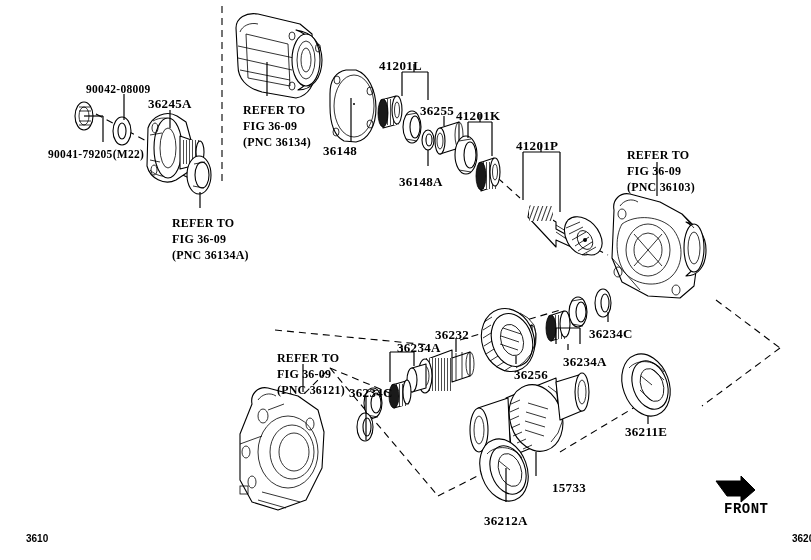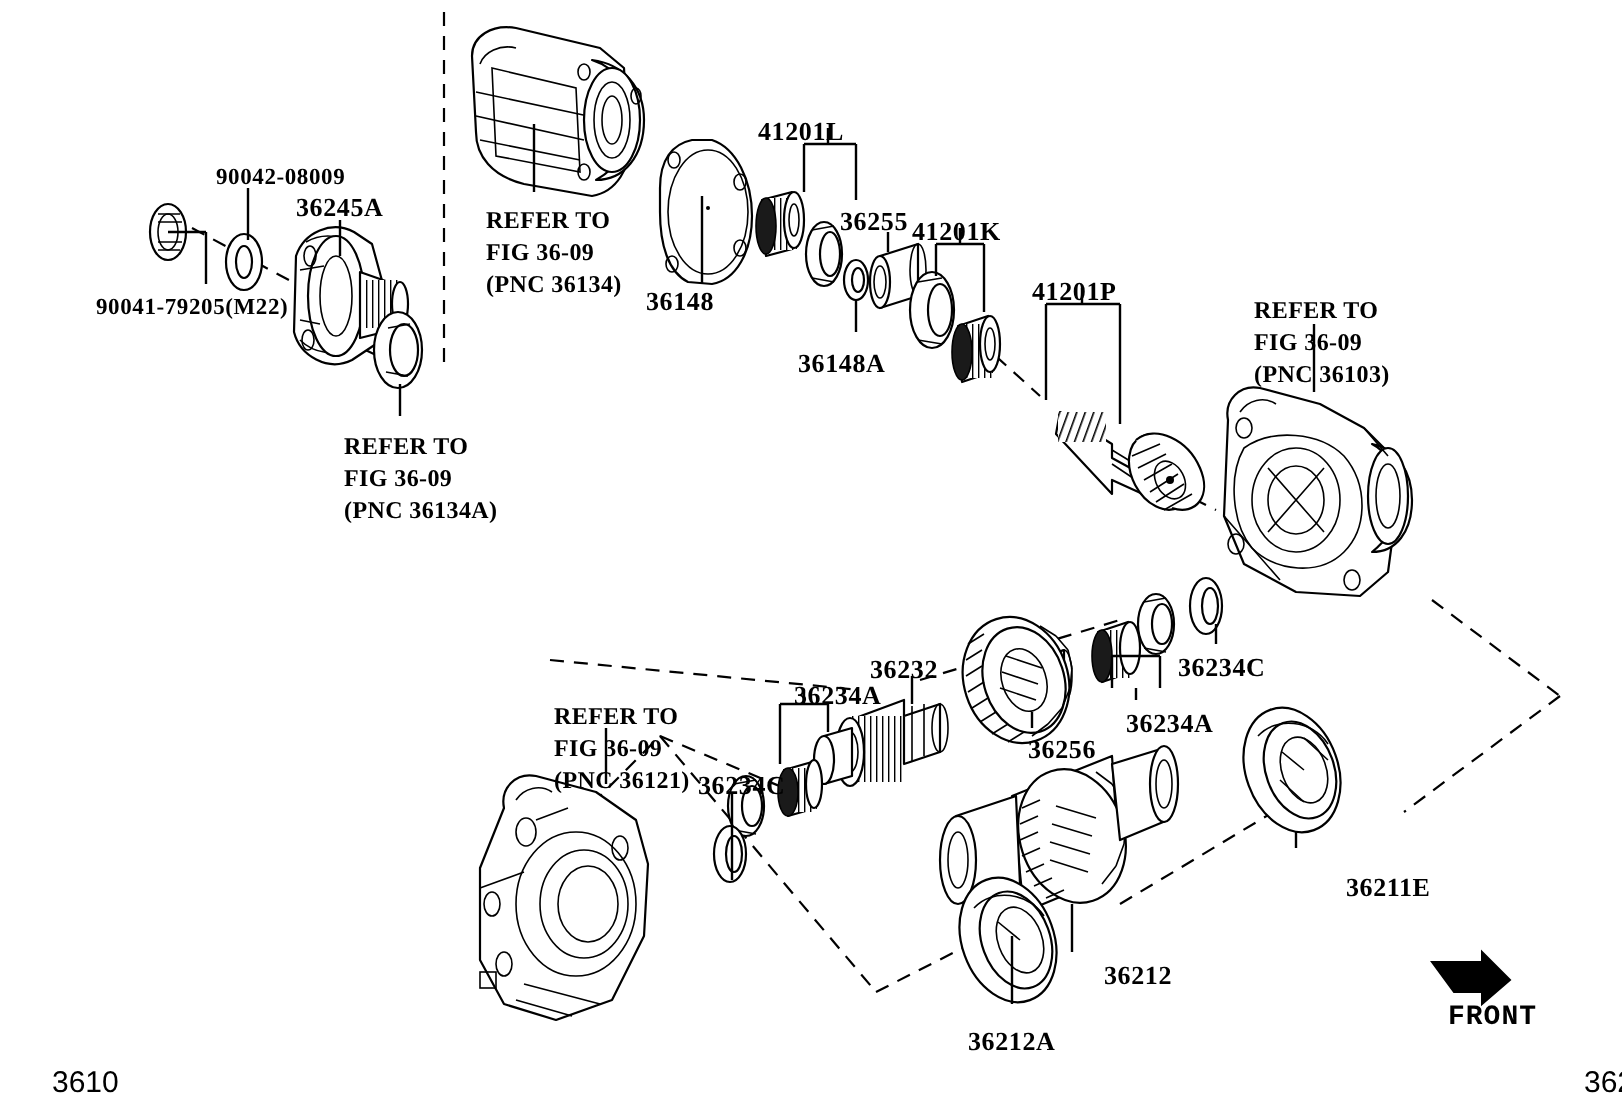--- a/index.html
+++ b/index.html
@@ -6,21 +6,21 @@
   body{width:811px;height:560px;overflow:hidden;
        font-family:"Liberation Serif",serif;color:#000;}
   #sheet{position:relative;width:811px;height:560px;background:#fff;}
   svg#art{position:absolute;left:0;top:0;width:811px;height:560px;}
   .lbl{position:absolute;font-family:"Liberation Serif",serif;font-weight:bold;
        font-size:13px;letter-spacing:0.3px;white-space:nowrap;line-height:1.28;}
   .lbl.sm{font-size:11.5px;}
   .ref{position:absolute;font-family:Liberation Serif, serif;font-weight:bold;
        font-size:12px;line-height:1.32;white-space:pre;letter-spacing:0.2px;}
   .corner{position:absolute;font-family:"Liberation Sans",sans-serif;
-          font-weight:normal;font-size:15px;}
+          font-weight:bold;font-size:10px;}
   .frontlbl{position:absolute;font-family:Liberation Mono, monospace;
             font-weight:bold;font-size:14px;letter-spacing:0.5px;}
 </style>
 </head>
 <body>
 
 <div id="sheet">
 
 <svg id="art" viewBox="0 0 811 560">
   <defs>
@@ -326,37 +326,37 @@
     <path d="M506 502 L506 468"></path>
     <path d="M303 364 L303 392"></path>
   </g>
 
   <g>
     <path d="M716 481 L741 481 L741 476 L755 490 L741 502 L741 496 L727 496 Z" fill="#000" stroke="#000" stroke-width="1"></path>
   </g>
 </svg>
 
 <div id="labels">
-      <div class="lbl sm" style="left: 108px; top: 82px;">90042-08009</div>
+      <div class="lbl sm" style="left: 86px; top: 82px;">90042-08009</div>
       <div class="lbl sm" style="left: 48px; top: 147px;">90041-79205(M22)</div>
       <div class="lbl" style="left: 148px; top: 96px;">36245A</div>
       <div class="lbl" style="left: 323px; top: 143px;">36148</div>
       <div class="lbl" style="left: 379px; top: 58px;">41201L</div>
       <div class="lbl" style="left: 399px; top: 174px;">36148A</div>
       <div class="lbl" style="left: 420px; top: 103px; text-align: center;">36255</div>
       <div class="lbl" style="left: 456px; top: 108px;">41201K</div>
       <div class="lbl" style="left: 516px; top: 138px;">41201P</div>
       <div class="lbl" style="left: 589px; top: 326px;">36234C</div>
       <div class="lbl" style="left: 563px; top: 354px;">36234A</div>
       <div class="lbl" style="left: 514px; top: 367px;">36256</div>
       <div class="lbl" style="left: 435px; top: 327px;">36232</div>
       <div class="lbl" style="left: 397px; top: 340px;">36234A</div>
       <div class="lbl" style="left: 349px; top: 385px;">36234C</div>
-      <div class="lbl" style="left: 625px; top: 436px; margin-left: 48px;">36211E</div>
-      <div class="lbl" style="left: 552px; top: 480px;">36212</div>
+      <div class="lbl" style="left: 625px; top: 424px;">36211E</div>
+      <div class="lbl" style="left: 552px; top: 480px;">15733</div>
       <div class="lbl" style="left: 484px; top: 513px;">36212A</div>
       <div class="ref" style="left: 243px; top: 103px;">REFER TO
 FIG 36-09
 (PNC 36134)</div>
       <div class="ref" style="left: 172px; top: 216px;">REFER TO
 FIG 36-09
 (PNC 36134A)</div>
       <div class="ref" style="left: 627px; top: 148px;">REFER TO
 FIG 36-09
 (PNC 36103)</div>

